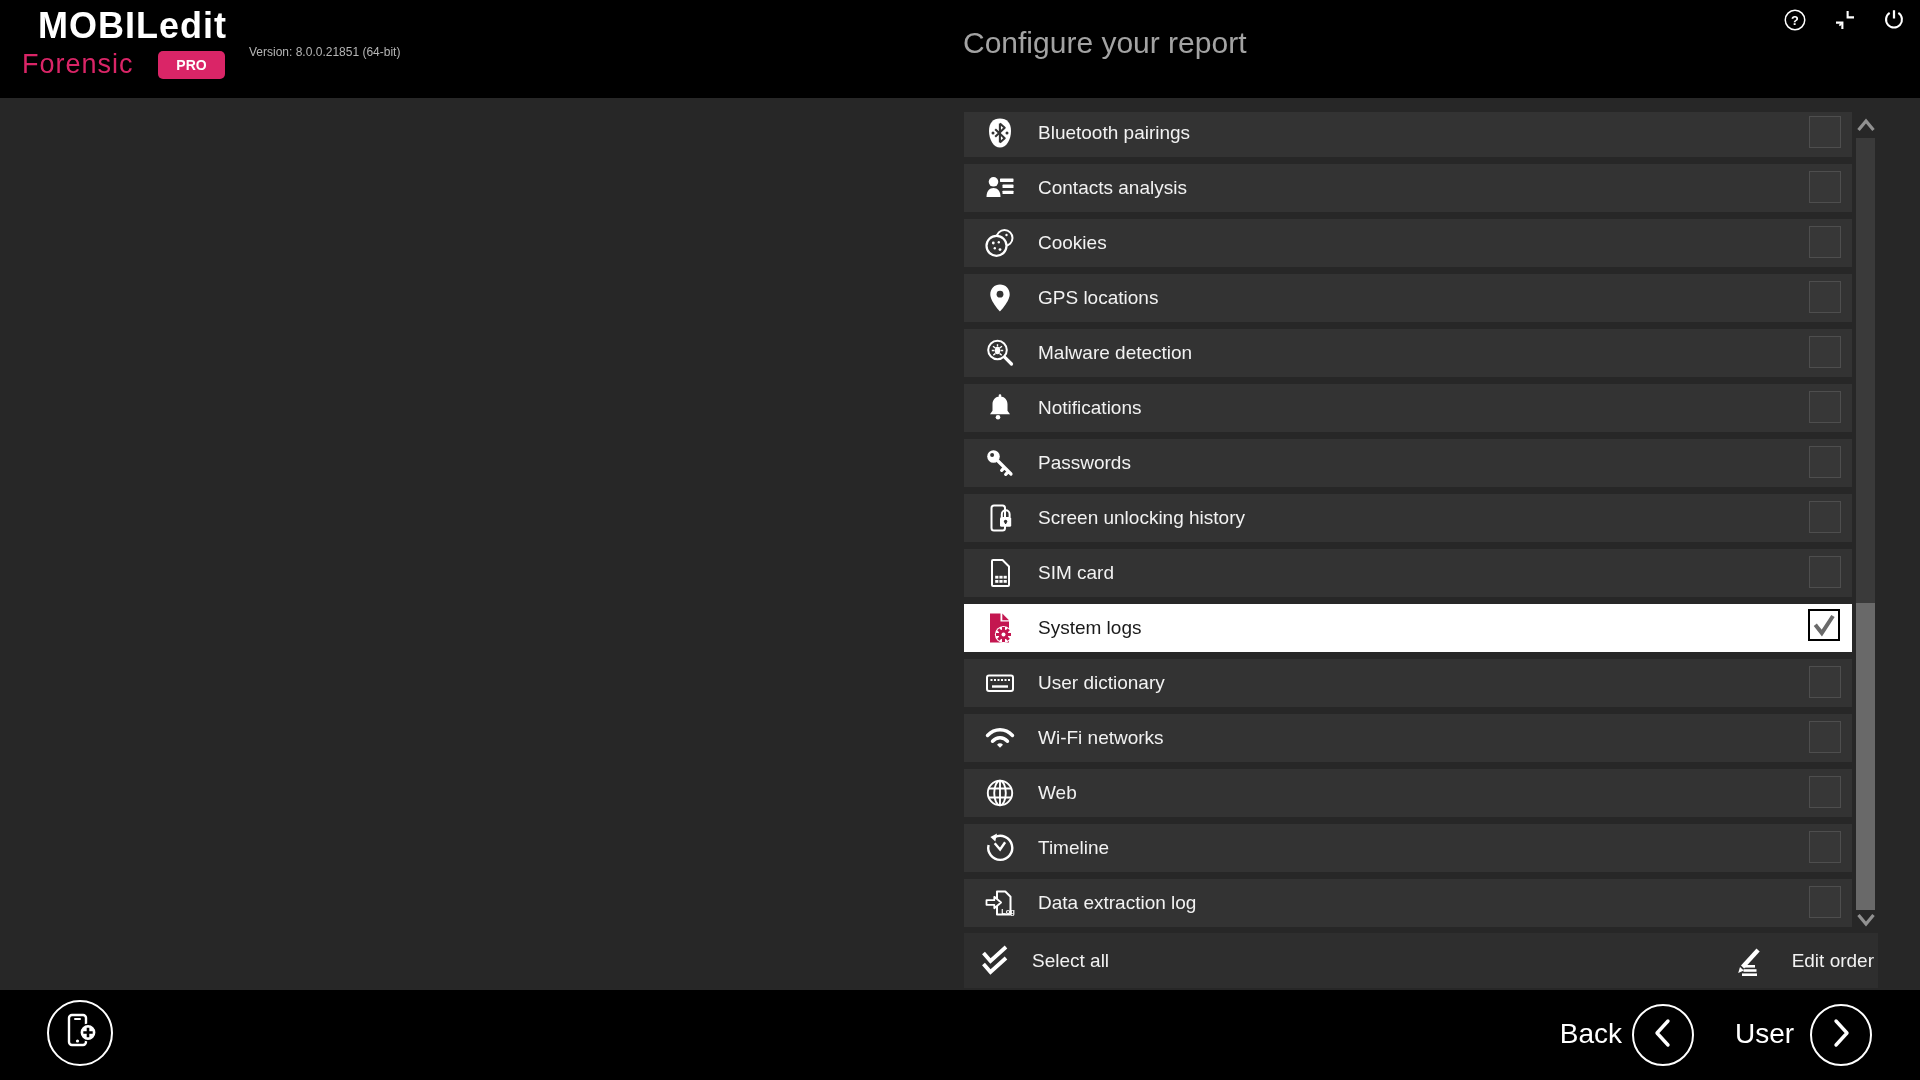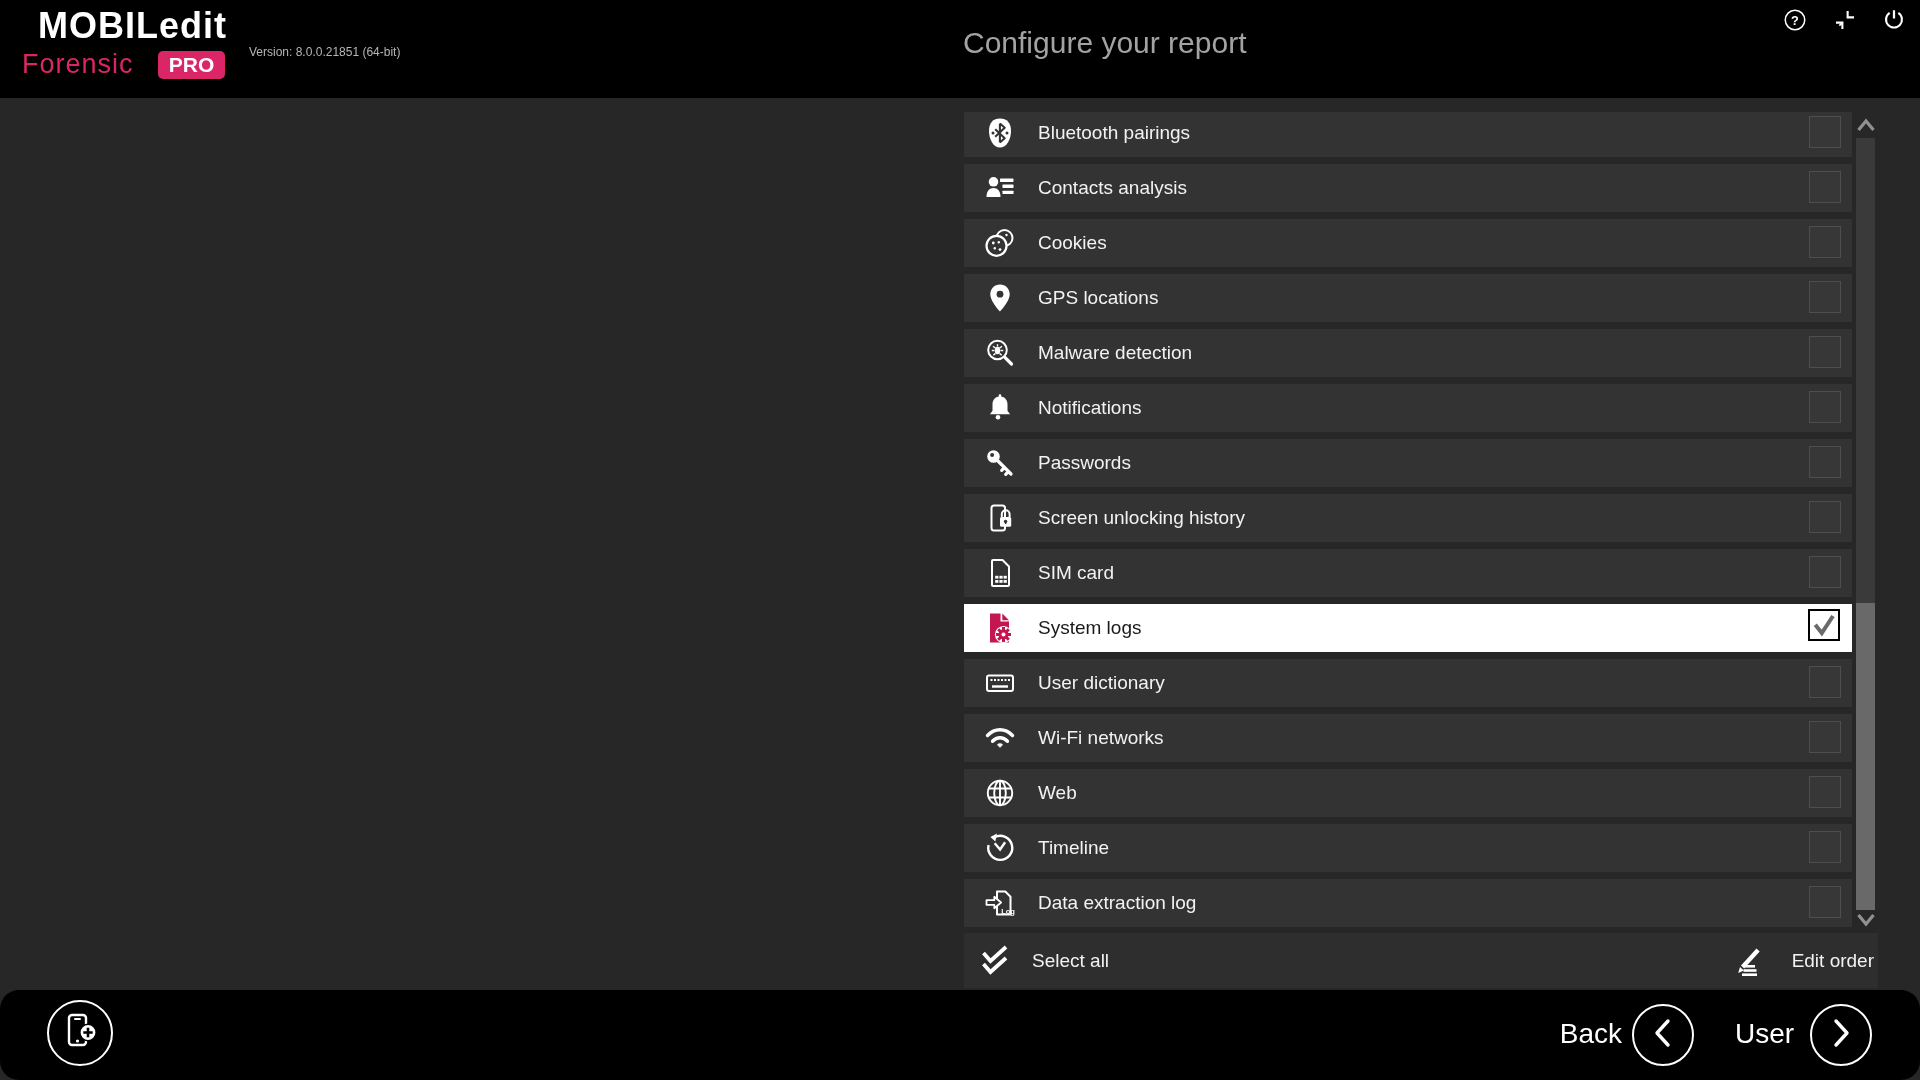--- a/index.html
+++ b/index.html
@@ -6,21 +6,21 @@
   *{box-sizing:border-box;}
   #screen{position:relative;width:1920px;height:1080px;overflow:hidden;
     font-family:"Liberation Sans","DejaVu Sans",sans-serif;background:#272727;}
   
   #header{position:absolute;left:0;top:0;width:1920px;height:98px;background:#000;}
   #logo-line1{position:absolute;left:20px;top:6px;font-size:36px;font-weight:600;
     color:#fff;letter-spacing:1px;line-height:40px;margin-left:18px;}
   #logo-line2{position:absolute;left:22px;top:49px;font-size:27px;font-weight:500;
     color:#da2567;letter-spacing:1px;line-height:30px;}
   #logo-badge{position:absolute;left:158px;top:51px;width:67px;height:28px;background:#da2567;
-    border-radius:5px;color:#fff;font-size:21px;font-weight:bold;text-align:center;line-height:28px;}
+    border-radius:5px;color:#fff;font-size:14px;font-weight:bold;text-align:center;line-height:28px;}
   #version{position:absolute;left:249px;top:45px;font-size:12px;color:#b5b5b5;}
   #page-title{position:absolute;left:963px;top:26px;font-size:30px;font-weight:300;color:#a3a3a3;}
   .hdr-icon{position:absolute;top:8px;width:24px;height:24px;cursor:pointer;}
   #help-btn{left:1783px;}  #restore-btn{left:1833px;}  #power-btn{left:1882px;}
   
   #list-viewport{position:absolute;left:964px;top:112px;width:888px;height:820px;overflow:hidden;}
   .row{position:absolute;left:0;width:888px;height:48px;background:#333333;}
   .row.highlighted{background:#ffffff;}
   .row-icon{position:absolute;left:20px;top:8px;width:32px;height:32px;display:block;}
   .row-icon svg{width:32px;height:32px;display:block;}
@@ -38,21 +38,21 @@
   #scroll-down{position:absolute;left:1856px;top:912px;width:20px;height:16px;}
   
   #list-bar{position:absolute;left:964px;top:933px;width:914px;height:55px;background:#2e2e2e;}
   #select-all{position:absolute;left:17px;top:0;height:55px;display:flex;align-items:center;
     gap:23px;cursor:pointer;}
   #edit-order{position:absolute;right:4px;top:0;height:55px;display:flex;align-items:center;
     gap:28px;cursor:pointer;}
   .bar-label{font-size:19px;color:#f2f2f2;}
   .bar-icon svg{display:block;}
   
-  #footer{position:absolute;left:0;top:990px;width:1920px;height:90px;background:#000;border-radius:19px;}
+  #footer{position:absolute;left:0;top:990px;width:1920px;height:90px;background:#000;}
   #add-phone-btn{position:absolute;left:47px;top:10px;width:66px;height:66px;border:2px solid #fff;
     border-radius:50%;cursor:pointer;display:flex;align-items:center;justify-content:center;}
   .nav-label{position:absolute;top:25px;font-size:28px;color:#fff;line-height:38px;cursor:pointer;}
   #back-label{right:298px;}
   #next-label{left:1735px;}
   .nav-circle{position:absolute;top:14px;width:62px;height:62px;border:2px solid #fff;
     border-radius:50%;cursor:pointer;display:flex;align-items:center;justify-content:center;}
   #back-circle{left:1632px;} #next-circle{left:1810px;}
 </style>
 </head>

